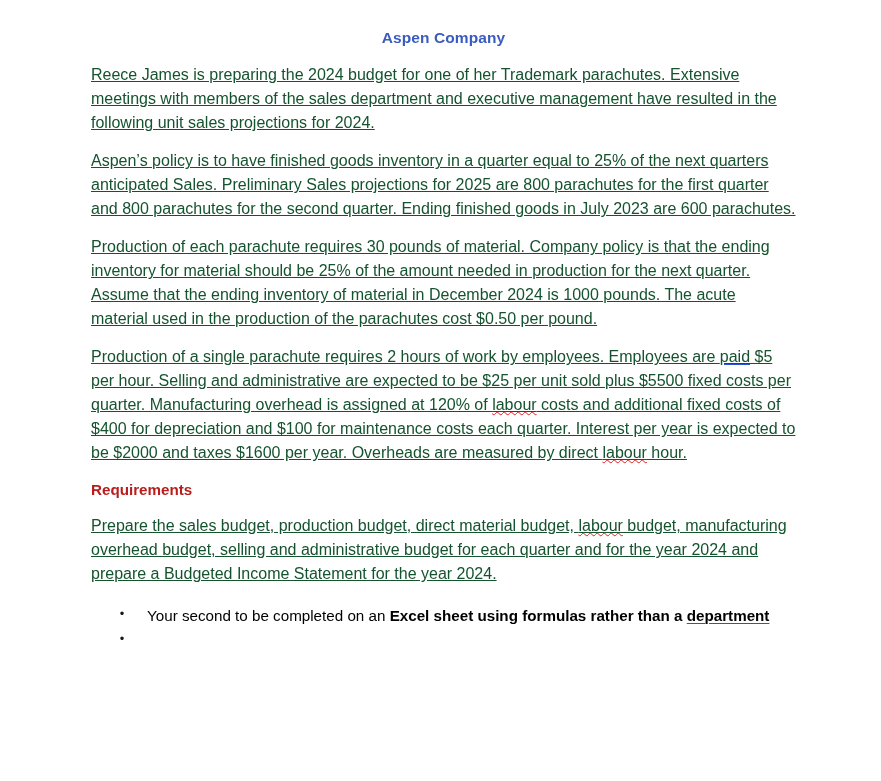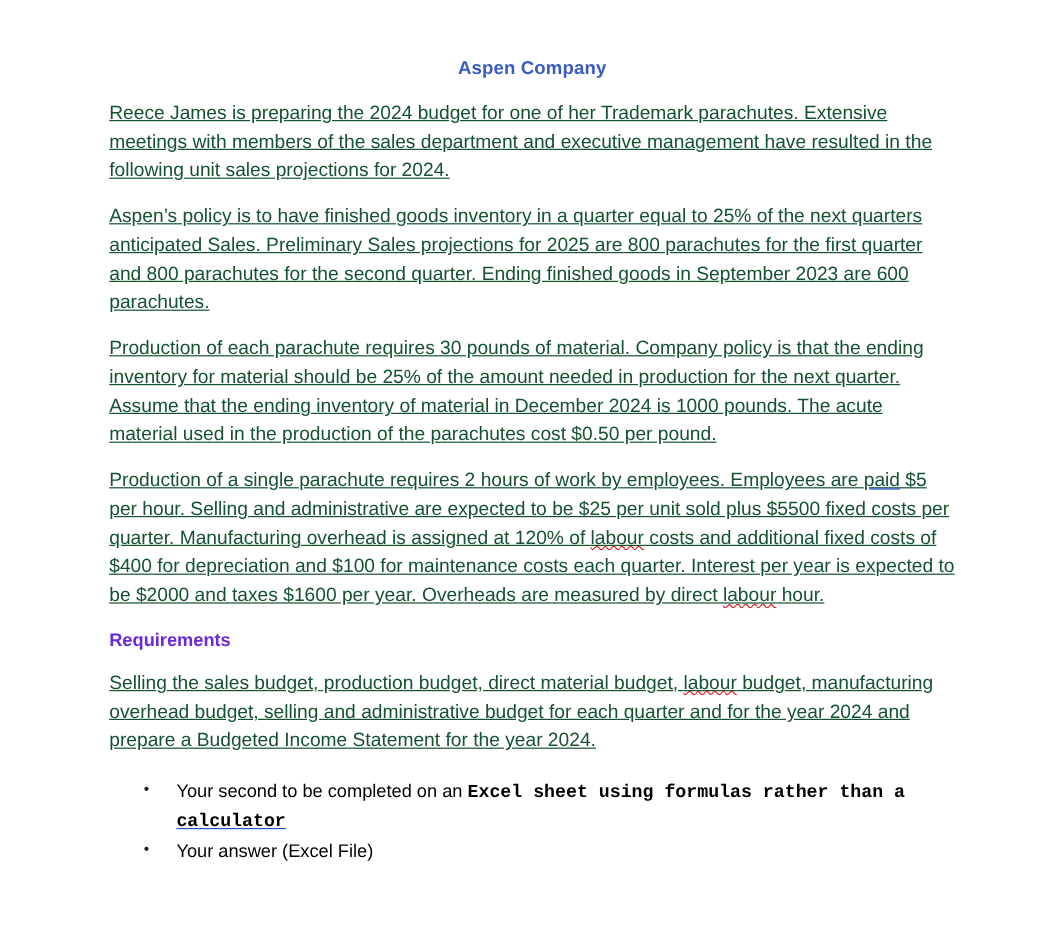--- a/index.html
+++ b/index.html
@@ -21,21 +21,21 @@
     position: relative;
     width: 881px;
     height: 781px;
     background: #ffffff;
     box-sizing: border-box;
   }
 
   .doc-body {
     position: absolute;
     left: 91px;
-    top: 48px;
+    top: 28px;
     width: 705px;
   }
 
   .doc-title {
     text-align: center;
     font-size: 15.5px;
     font-weight: bold;
     color: #3A5BBF;
     line-height: 1.25;
     margin: 0 0 16px 0;
@@ -49,21 +49,21 @@
     text-align: left;
     color: #14532d;
     text-decoration: underline;
   }
 
   h2.req-heading {
     margin: 4px 0 12px 0;
     font-size: 15.2px;
     font-weight: bold;
     line-height: 1.5;
-    color: #6d28d9;
+    color: #b91c1c;
   }
 
   
   .spell {
     text-decoration: underline;
     text-decoration-color: #e02020;
     text-decoration-style: wavy;
     text-decoration-thickness: 1px;
     text-underline-offset: 1px;
     text-align: right;
@@ -73,21 +73,20 @@
   .grammar {
     text-decoration: underline;
     text-decoration-color: #2a52d6;
     text-decoration-style: solid;
     text-decoration-thickness: 1.4px;
     text-underline-offset: 2px;
   }
 
   .bold {
     font-weight: bold;
-    font-family: Liberation Mono, monospace;
   }
 
   ul.answer-list {
     list-style: none;
     margin: 18px 0 0 0;
     padding: 0;
   }
 
   ul.answer-list li {
     position: relative;
@@ -113,32 +112,32 @@
 <body>
 
 <div class="page">
   <div class="doc-body">
 
     <div class="doc-title">Aspen Company</div>
 
     <p class="para">Reece James is preparing the 2024 budget for one of her Trademark parachutes. Extensive meetings with members of the sales department and executive management have resulted in the following unit sales projections for 2024.</p>
 
 
-    <p class="para">Aspen’s policy is to have finished goods inventory in a quarter equal to 25% of the next quarters anticipated Sales. Preliminary Sales projections for 2025 are 800 parachutes for the first quarter and 800 parachutes for the second quarter. Ending finished goods in September 2023 are 600 parachutes.</p>
+    <p class="para">Aspen’s policy is to have finished goods inventory in a quarter equal to 25% of the next quarters anticipated Sales. Preliminary Sales projections for 2025 are 800 parachutes for the first quarter and 800 parachutes for the second quarter. Ending finished goods in July 2023 are 600 parachutes.</p>
 
     <p class="para">Production of each parachute requires 30 pounds of material. Company policy is that the ending inventory for material should be 25% of the amount needed in production for the next quarter. Assume that the ending inventory of material in December 2024 is 1000 pounds. The acute material used in the production of the parachutes cost $0.50 per pound.</p>
 
     <p class="para"><span>Production of a single parachute requires 2 hours of work by employees. Employees are </span><span class="grammar">paid</span><span> $5 per hour. Selling and administrative are expected to be $25 per unit sold plus $5500 fixed costs per quarter. Manufacturing overhead is assigned at 120% of </span><span class="spell">labour</span><span> costs and additional fixed costs of $400 for depreciation and $100 for maintenance costs each quarter. Interest per year is expected to be $2000 and taxes $1600 per year. Overheads are measured by direct </span><span class="spell">labour</span><span> hour.</span></p>
 
     <h2 class="req-heading">Requirements</h2>
 
-    <p class="para"><span>Selling the sales budget, production budget, direct material budget, </span><span class="spell">labour</span><span> budget, manufacturing overhead budget, selling and administrative budget for each quarter and for the year 2024 and prepare a Budgeted Income Statement for the year 2024.</span></p>
+    <p class="para"><span>Prepare the sales budget, production budget, direct material budget, </span><span class="spell">labour</span><span> budget, manufacturing overhead budget, selling and administrative budget for each quarter and for the year 2024 and prepare a Budgeted Income Statement for the year 2024.</span></p>
 
     <ul class="answer-list">
 
-      <li><span class="bullet-glyph">•</span><span>Your second to be completed on an </span><span class="bold">Excel sheet using formulas rather than a </span><span class="bold grammar">calculator</span></li>
+      <li><span class="bullet-glyph">•</span><span>Your second to be completed on an </span><span class="bold">Excel sheet using formulas rather than a </span><span class="bold grammar">department</span></li>
 
-      <li><span class="bullet-glyph">•</span><span>Your answer (Excel File)</span></li>
+      <li><span class="bullet-glyph">•</span></li>
 
     </ul>
 
   </div>
 </div>
 
 </body></html>

